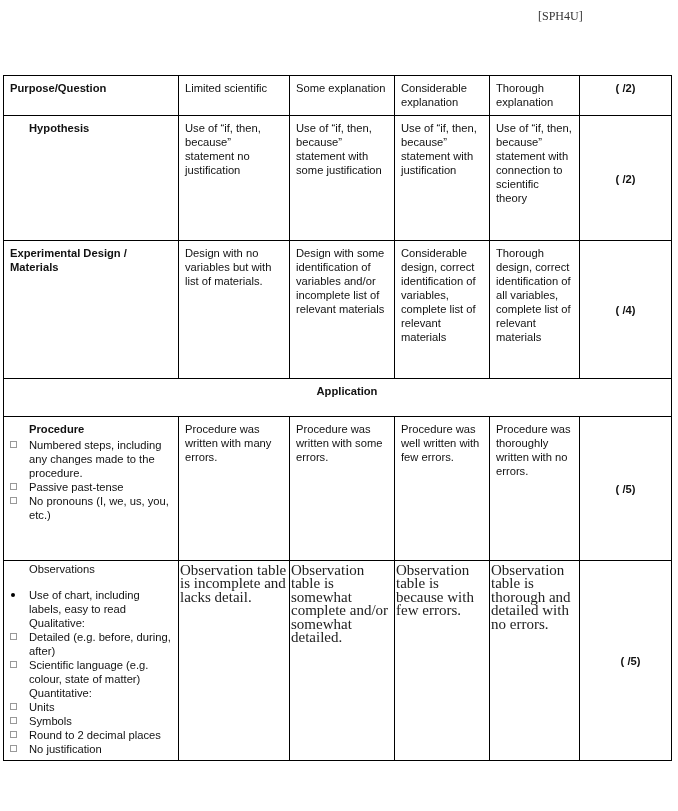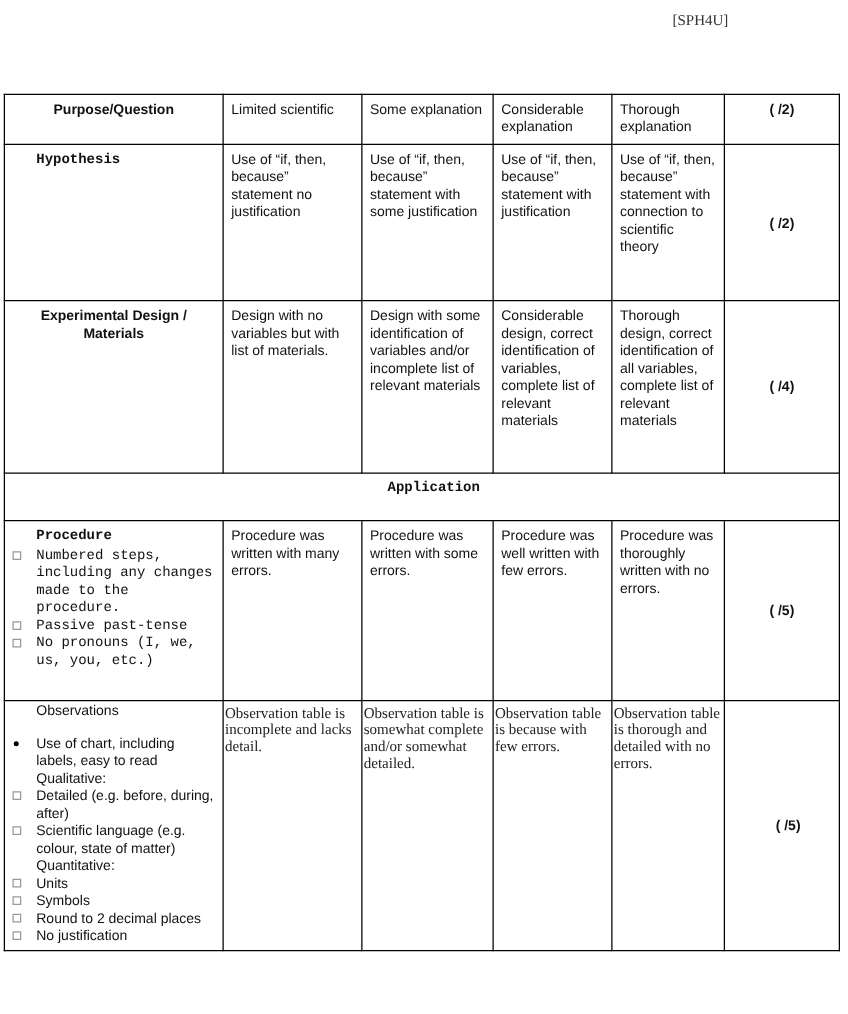--- a/index.html
+++ b/index.html
@@ -12,24 +12,24 @@
       position: absolute; left: 3px; top: 75px;
       border-collapse: collapse; table-layout: fixed;
       width: 668px;
       font-family: "Liberation Sans", sans-serif; font-size: 11.2px; line-height: 14px;
     }
     table.rubric td {
       border: 1.3px solid #000; vertical-align: top;
       padding: 5px 6px 4px 6px; box-sizing: border-box;
     }
     .crit { font-weight: bold; }
-    .crit.center { text-align: center; }
-    .crit.indent { padding-left: 25px; font-family: Liberation Mono, monospace; }
+    .crit.center { }
+    .crit.indent { padding-left: 25px; }
     .score { text-align: center; font-weight: bold; vertical-align: middle !important; }
-    .serif { font-family: "Liberation Serif", serif; font-size: 12px; line-height: 13.4px; padding: 3px 1px !important; color: #222; }
+    .serif { font-family: "Liberation Serif", serif; font-size: 15px; line-height: 13.4px; padding: 3px 1px !important; color: #222; }
     ul.checks { list-style: none; margin: 2px 0 0 0; padding: 0; font-weight: normal; }
     ul.checks li { position: relative; padding-left: 21px; margin-left: -21px; }
     .box {
       position: absolute; left: 2px; top: 3px; width: 7px; height: 7px;
       border: 1px solid #999; box-sizing: border-box;
     }
     .dot {
       position: absolute; left: 3px; top: 5px; width: 4px; height: 4px;
       border-radius: 50%; background: #000;
     }

